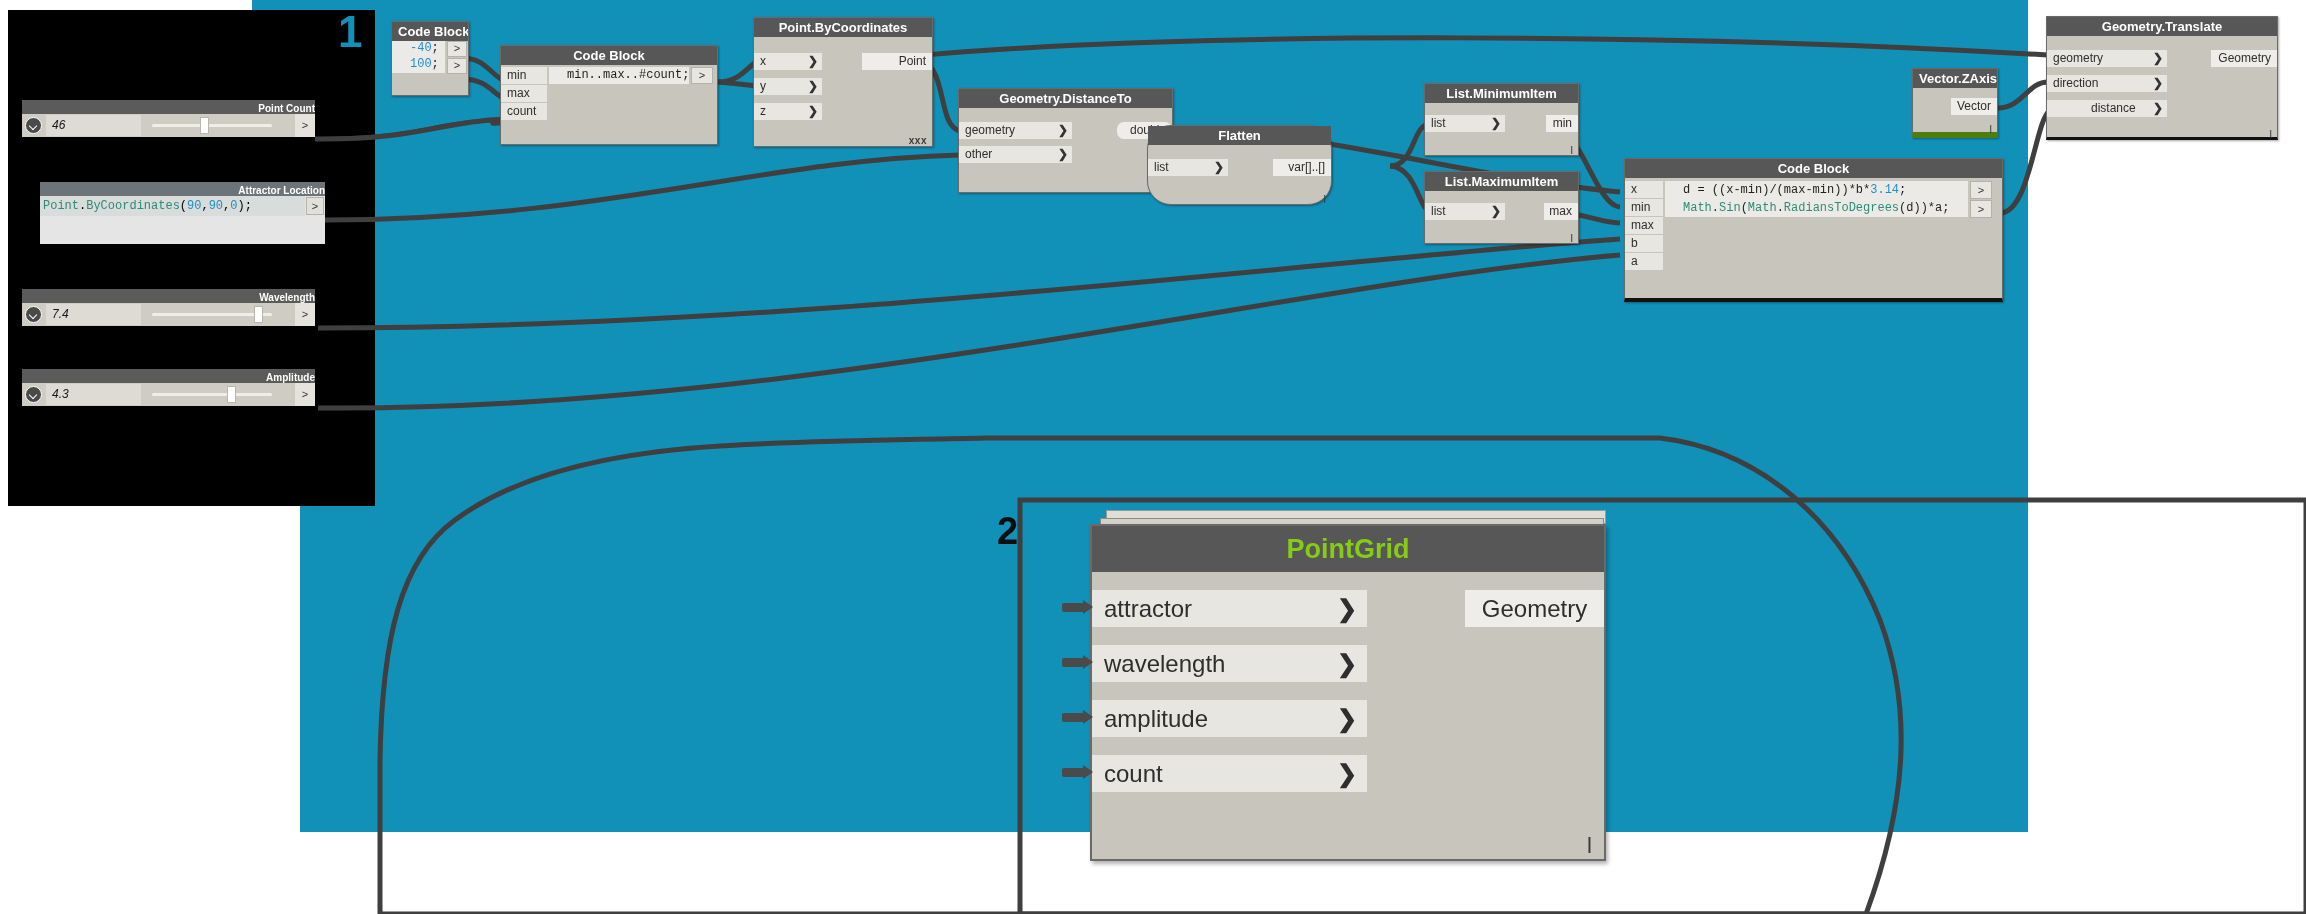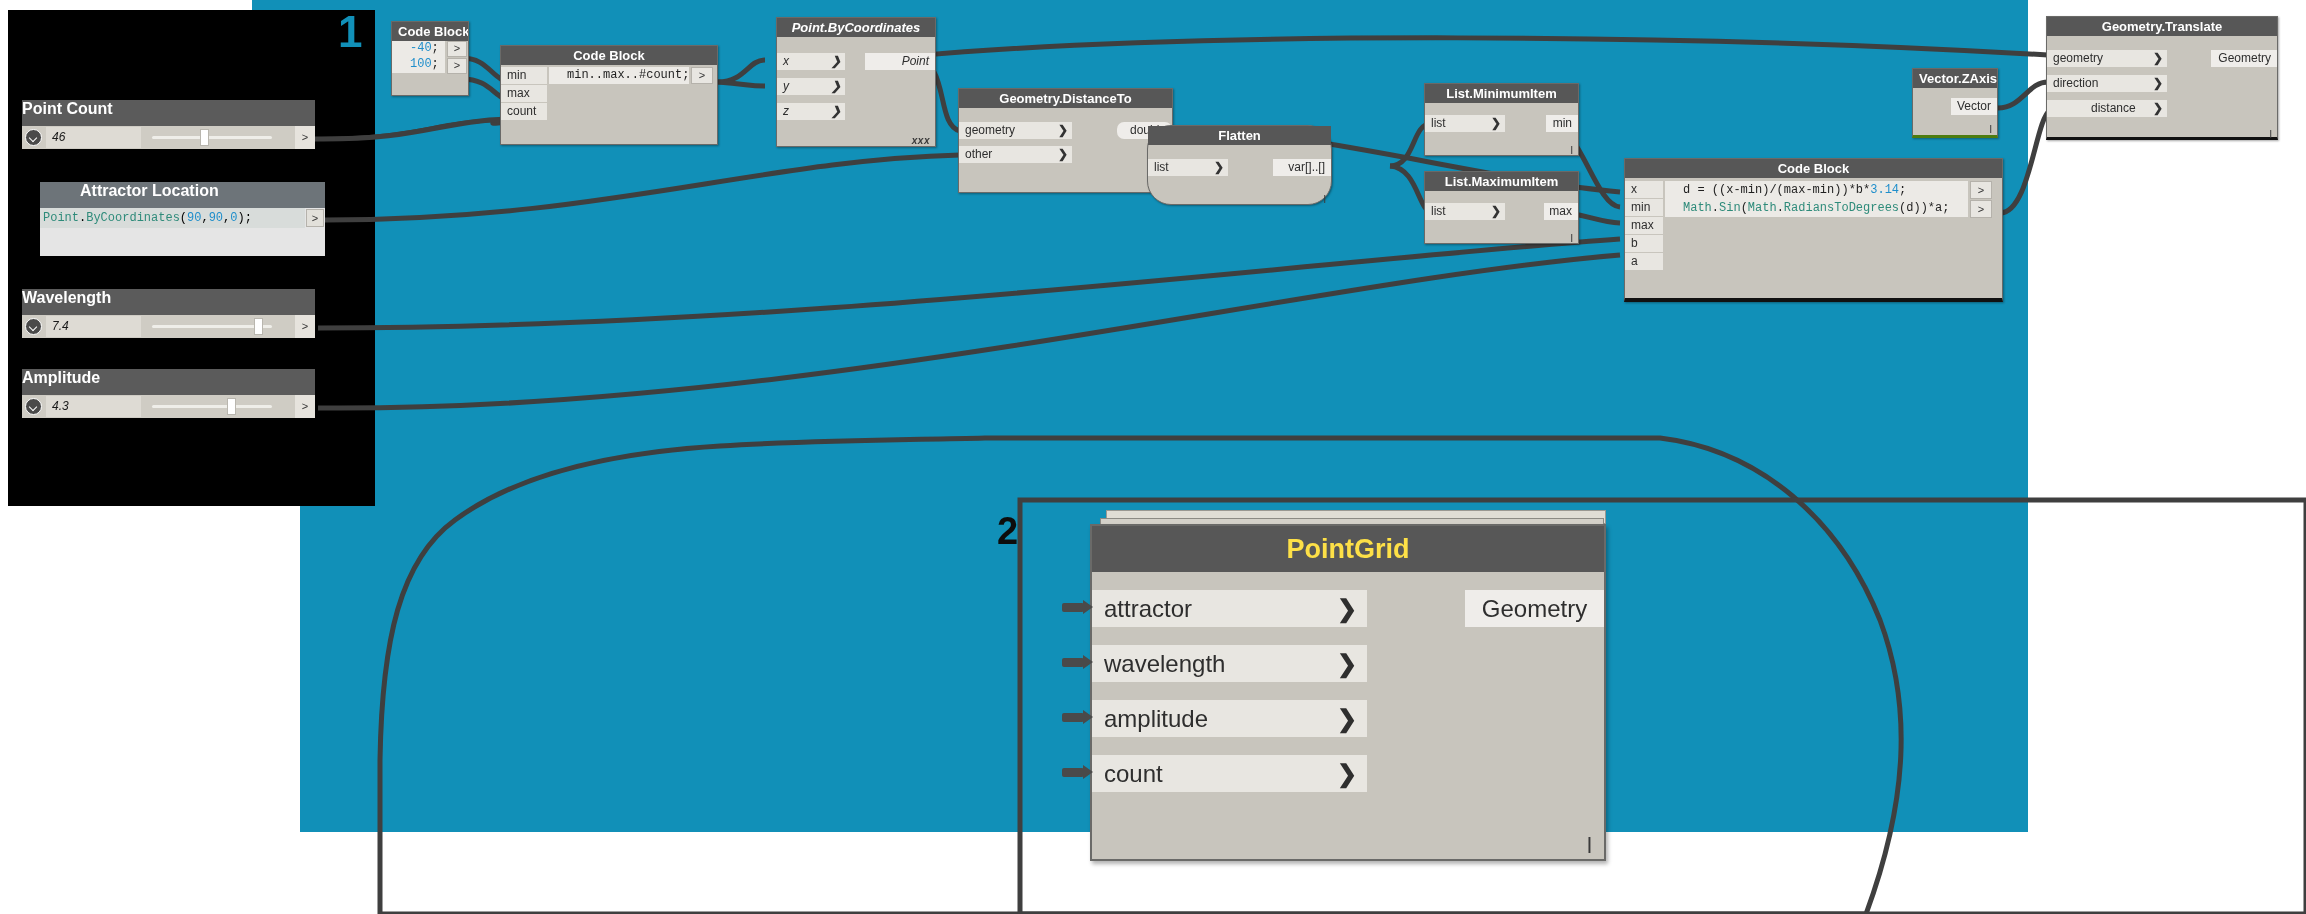--- a/index.html
+++ b/index.html
@@ -133,25 +133,25 @@
   }
 
   
   .widget {
     position: absolute;
     box-sizing: border-box;
   }
   .widget .wtitle {
     background: #5b5b5b;
     color: #ffffff;
-    font-size: 16px;
-    font-weight: bold;
-    text-align: left;
+    font-size: 10px;
+    font-weight: bold;
+    text-align: right;
     line-height: 18px;
-    height: 26px;
+    height: 14px;
   }
   .widget .wbody {
     position: relative;
     background: #cfccc4;
     height: 23px;
   }
   .chev {
     position: absolute;
     left: 3px; top: 3px;
     width: 17px; height: 17px;
@@ -253,21 +253,21 @@
     box-sizing: border-box;
   }
   .pg-stack2 {
     position: absolute;
     background: #e0ddd5;
     border: 1px solid #9a9892;
     box-sizing: border-box;
   }
   .pg .pgtitle {
     background: #575757;
-    color: #fde047;
+    color: #84cc16;
     font-size: 27px;
     font-weight: bold;
     text-align: center;
     line-height: 46px;
     height: 46px;
   }
   .pg-port {
     position: absolute;
     background: #e8e6e1;
     font-size: 24px;
@@ -450,21 +450,21 @@
     <div class="title">Code Block</div>
     <div class="body" style="height:80px;">
       <div class="port" style="left:0; top:2px; width:46px;">min</div>
       <div class="port" style="left:0; top:20px; width:46px;">max</div>
       <div class="port" style="left:0; top:38px; width:46px;">count</div>
       <div class="cb-text" style="left:48px; top:2px; width:140px; height:17px; line-height:17px;">min..max..#count;</div>
       <div class="cb-out" style="left:190px; top:2px; width:22px; height:17px; line-height:15px;">&gt;</div>
     </div>
   </div>
 
-  <div class="node" style="left:776px; top:17px; width:160px; height:130px;font-style:italic;">
+  <div class="node" style="left:753px; top:17px; width:180px; height:130px;">
     <div class="title">Point.ByCoordinates</div>
     <div class="body" style="height:110px;">
       <div class="port" style="left:0; top:16px; width:68px;">
         <span>x</span><span class="caret">❯</span>
       </div>
       <div class="port" style="left:0; top:41px; width:68px;">
         <span>y</span><span class="caret">❯</span>
       </div>
       <div class="port" style="left:0; top:66px; width:68px;">
         <span>z</span><span class="caret">❯</span>
@@ -532,21 +532,21 @@
 
       <div class="cb-text" style="left:40px; top:3px; width:303px; height:18px; line-height:18px;"><span>d = ((x-min)/(max-min))*b*</span><span class="cb-num">3.14</span><span>;</span></div>
 
       <div class="cb-text" style="left:40px; top:21px; width:303px; height:18px; line-height:18px;"><span class="cb-cls">Math</span>.<span class="cb-cls">Sin</span>(<span class="cb-cls">Math</span>.<span class="cb-cls">RadiansToDegrees</span>(d))*a;</div>
 
       <div class="cb-out" style="left:345px; top:3px; width:22px; height:18px; line-height:16px;">&gt;</div>
       <div class="cb-out" style="left:345px; top:22px; width:22px; height:18px; line-height:16px;">&gt;</div>
     </div>
   </div>
 
-  <div class="node" style="left:1912px; top:68px; width:86px; height:70px; border-bottom:3px solid #4d7c0f;">
+  <div class="node" style="left:1912px; top:68px; width:86px; height:70px; border-bottom:6px solid #4d7c0f;">
     <div class="title left">Vector.ZAxis</div>
     <div class="body" style="height:47px;">
       <div class="outport" style="right:0; top:10px; width:46px;">Vector</div>
       <div class="lacing">l</div>
     </div>
   </div>
 
   <div class="node" style="left:2046px; top:16px; width:232px; height:124px; border-bottom:3px solid #111;">
     <div class="title">Geometry.Translate</div>
     <div class="body" style="height:104px;">

